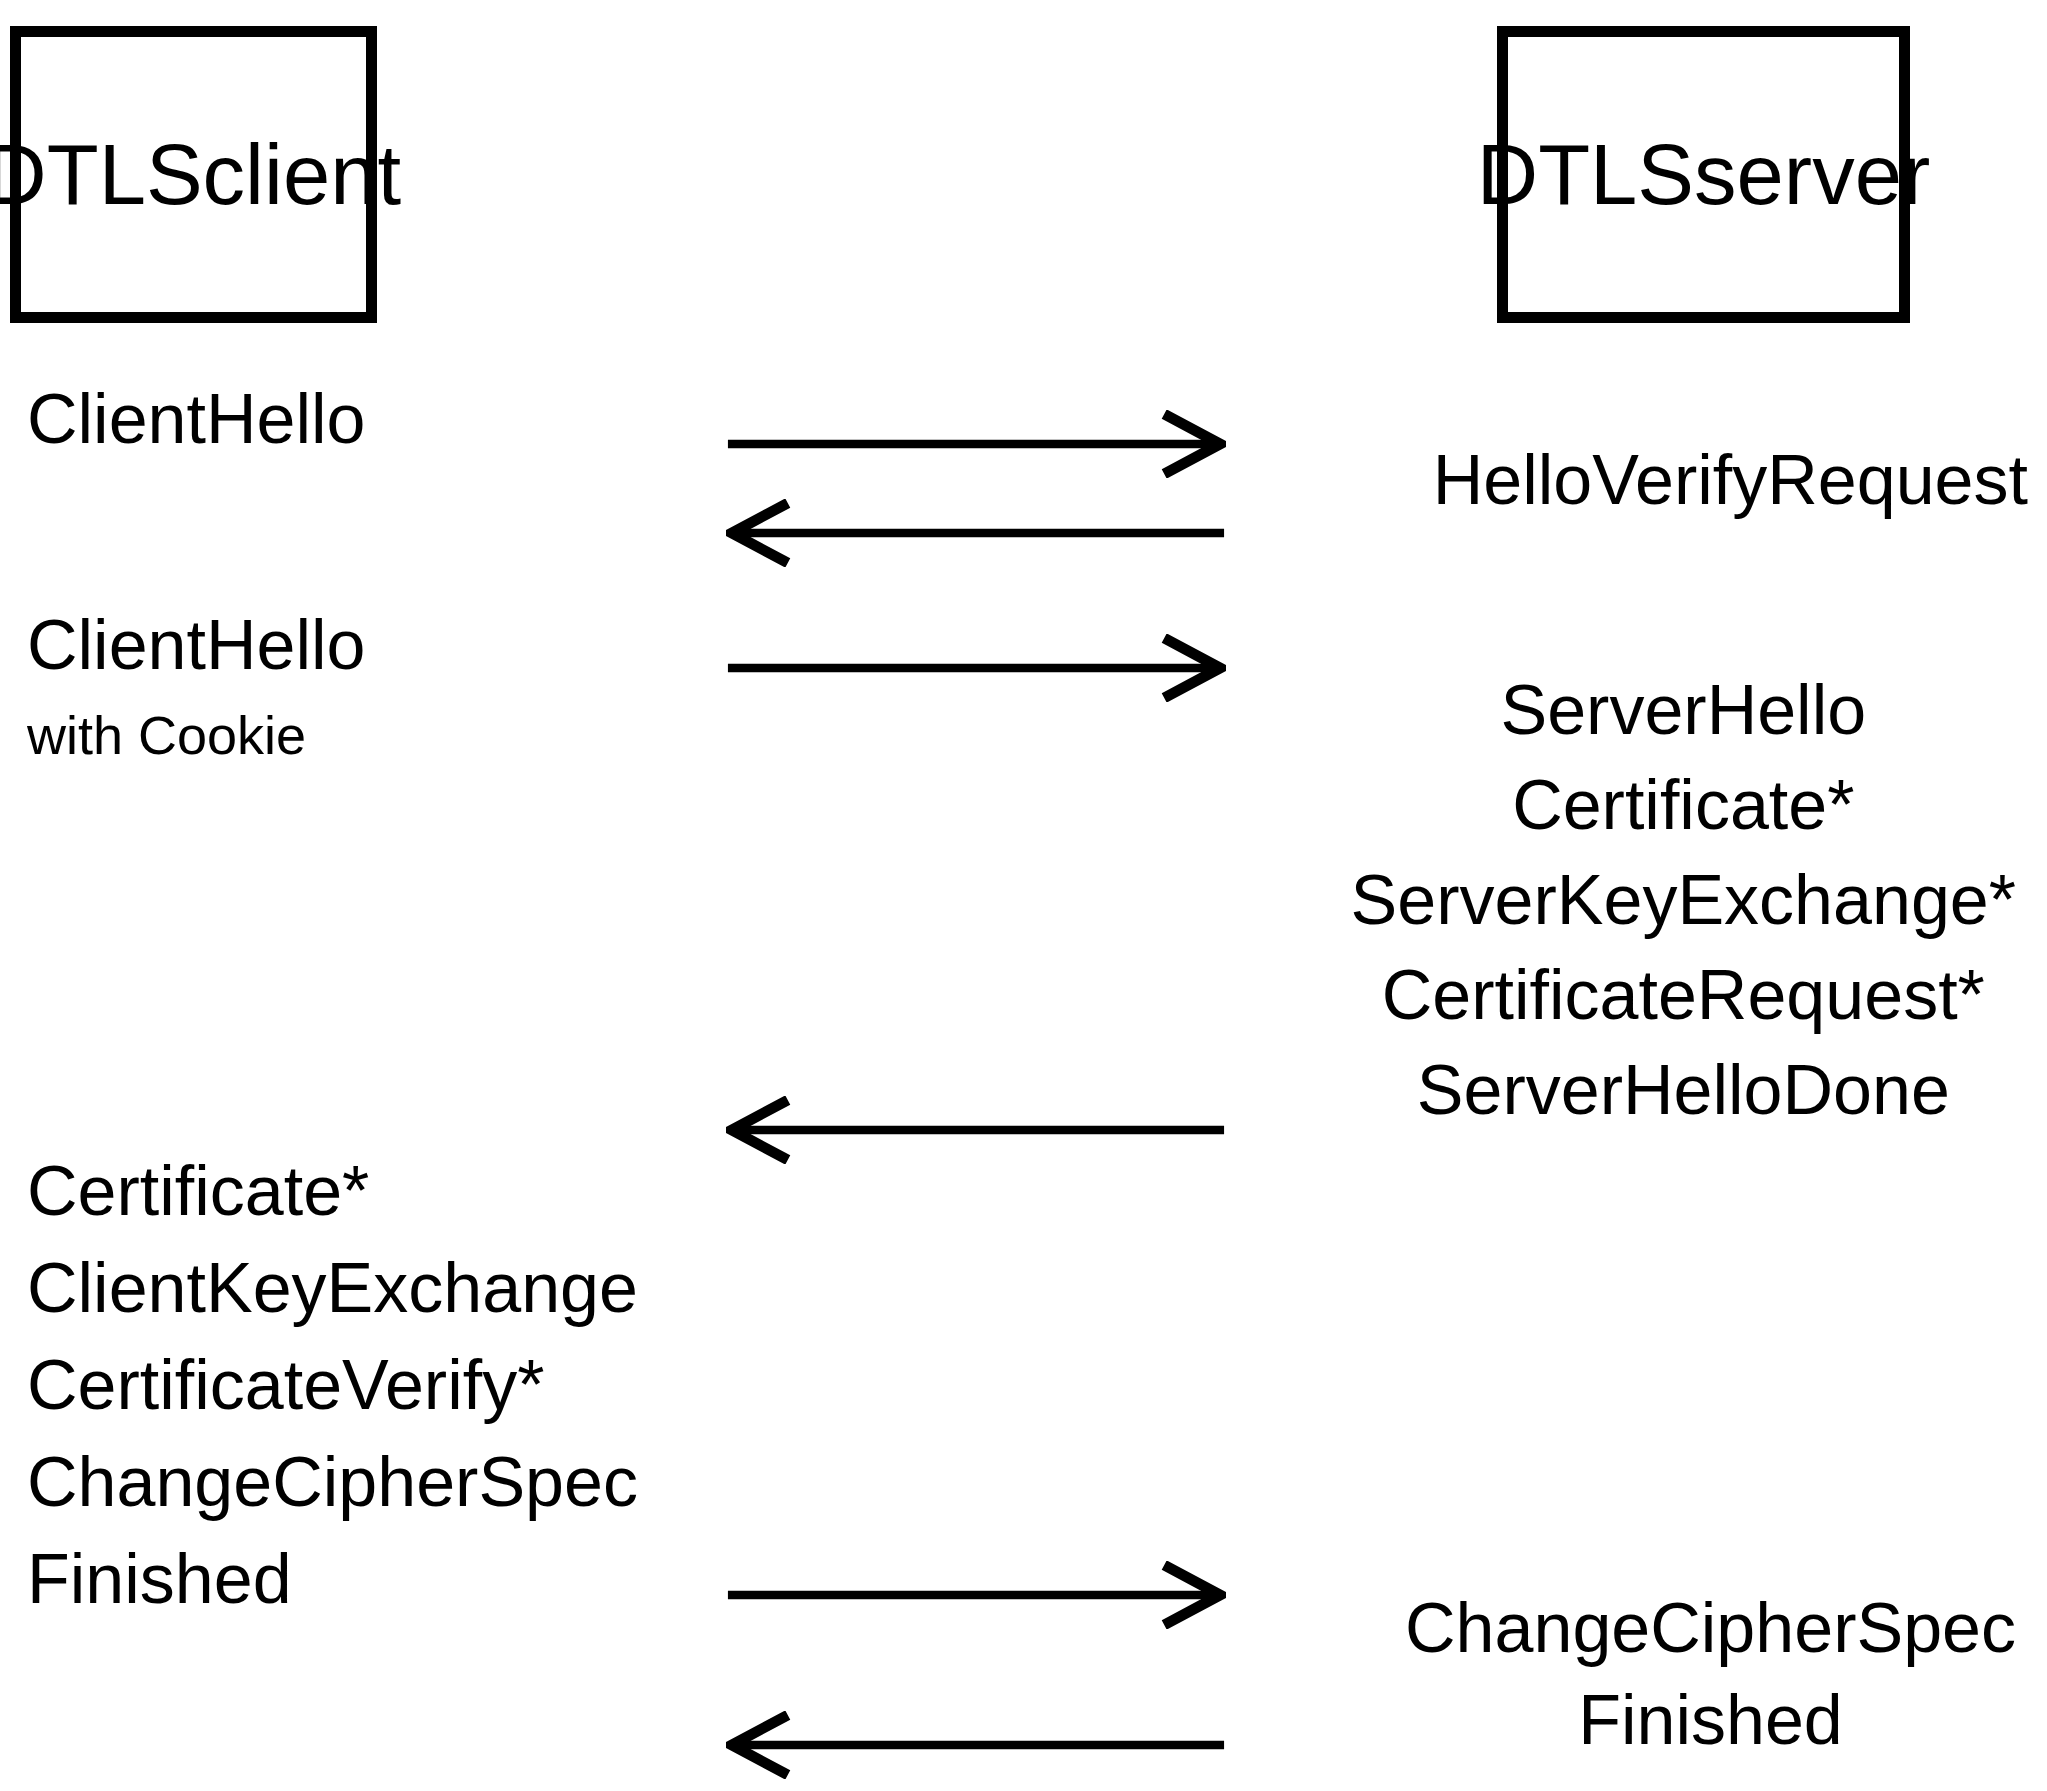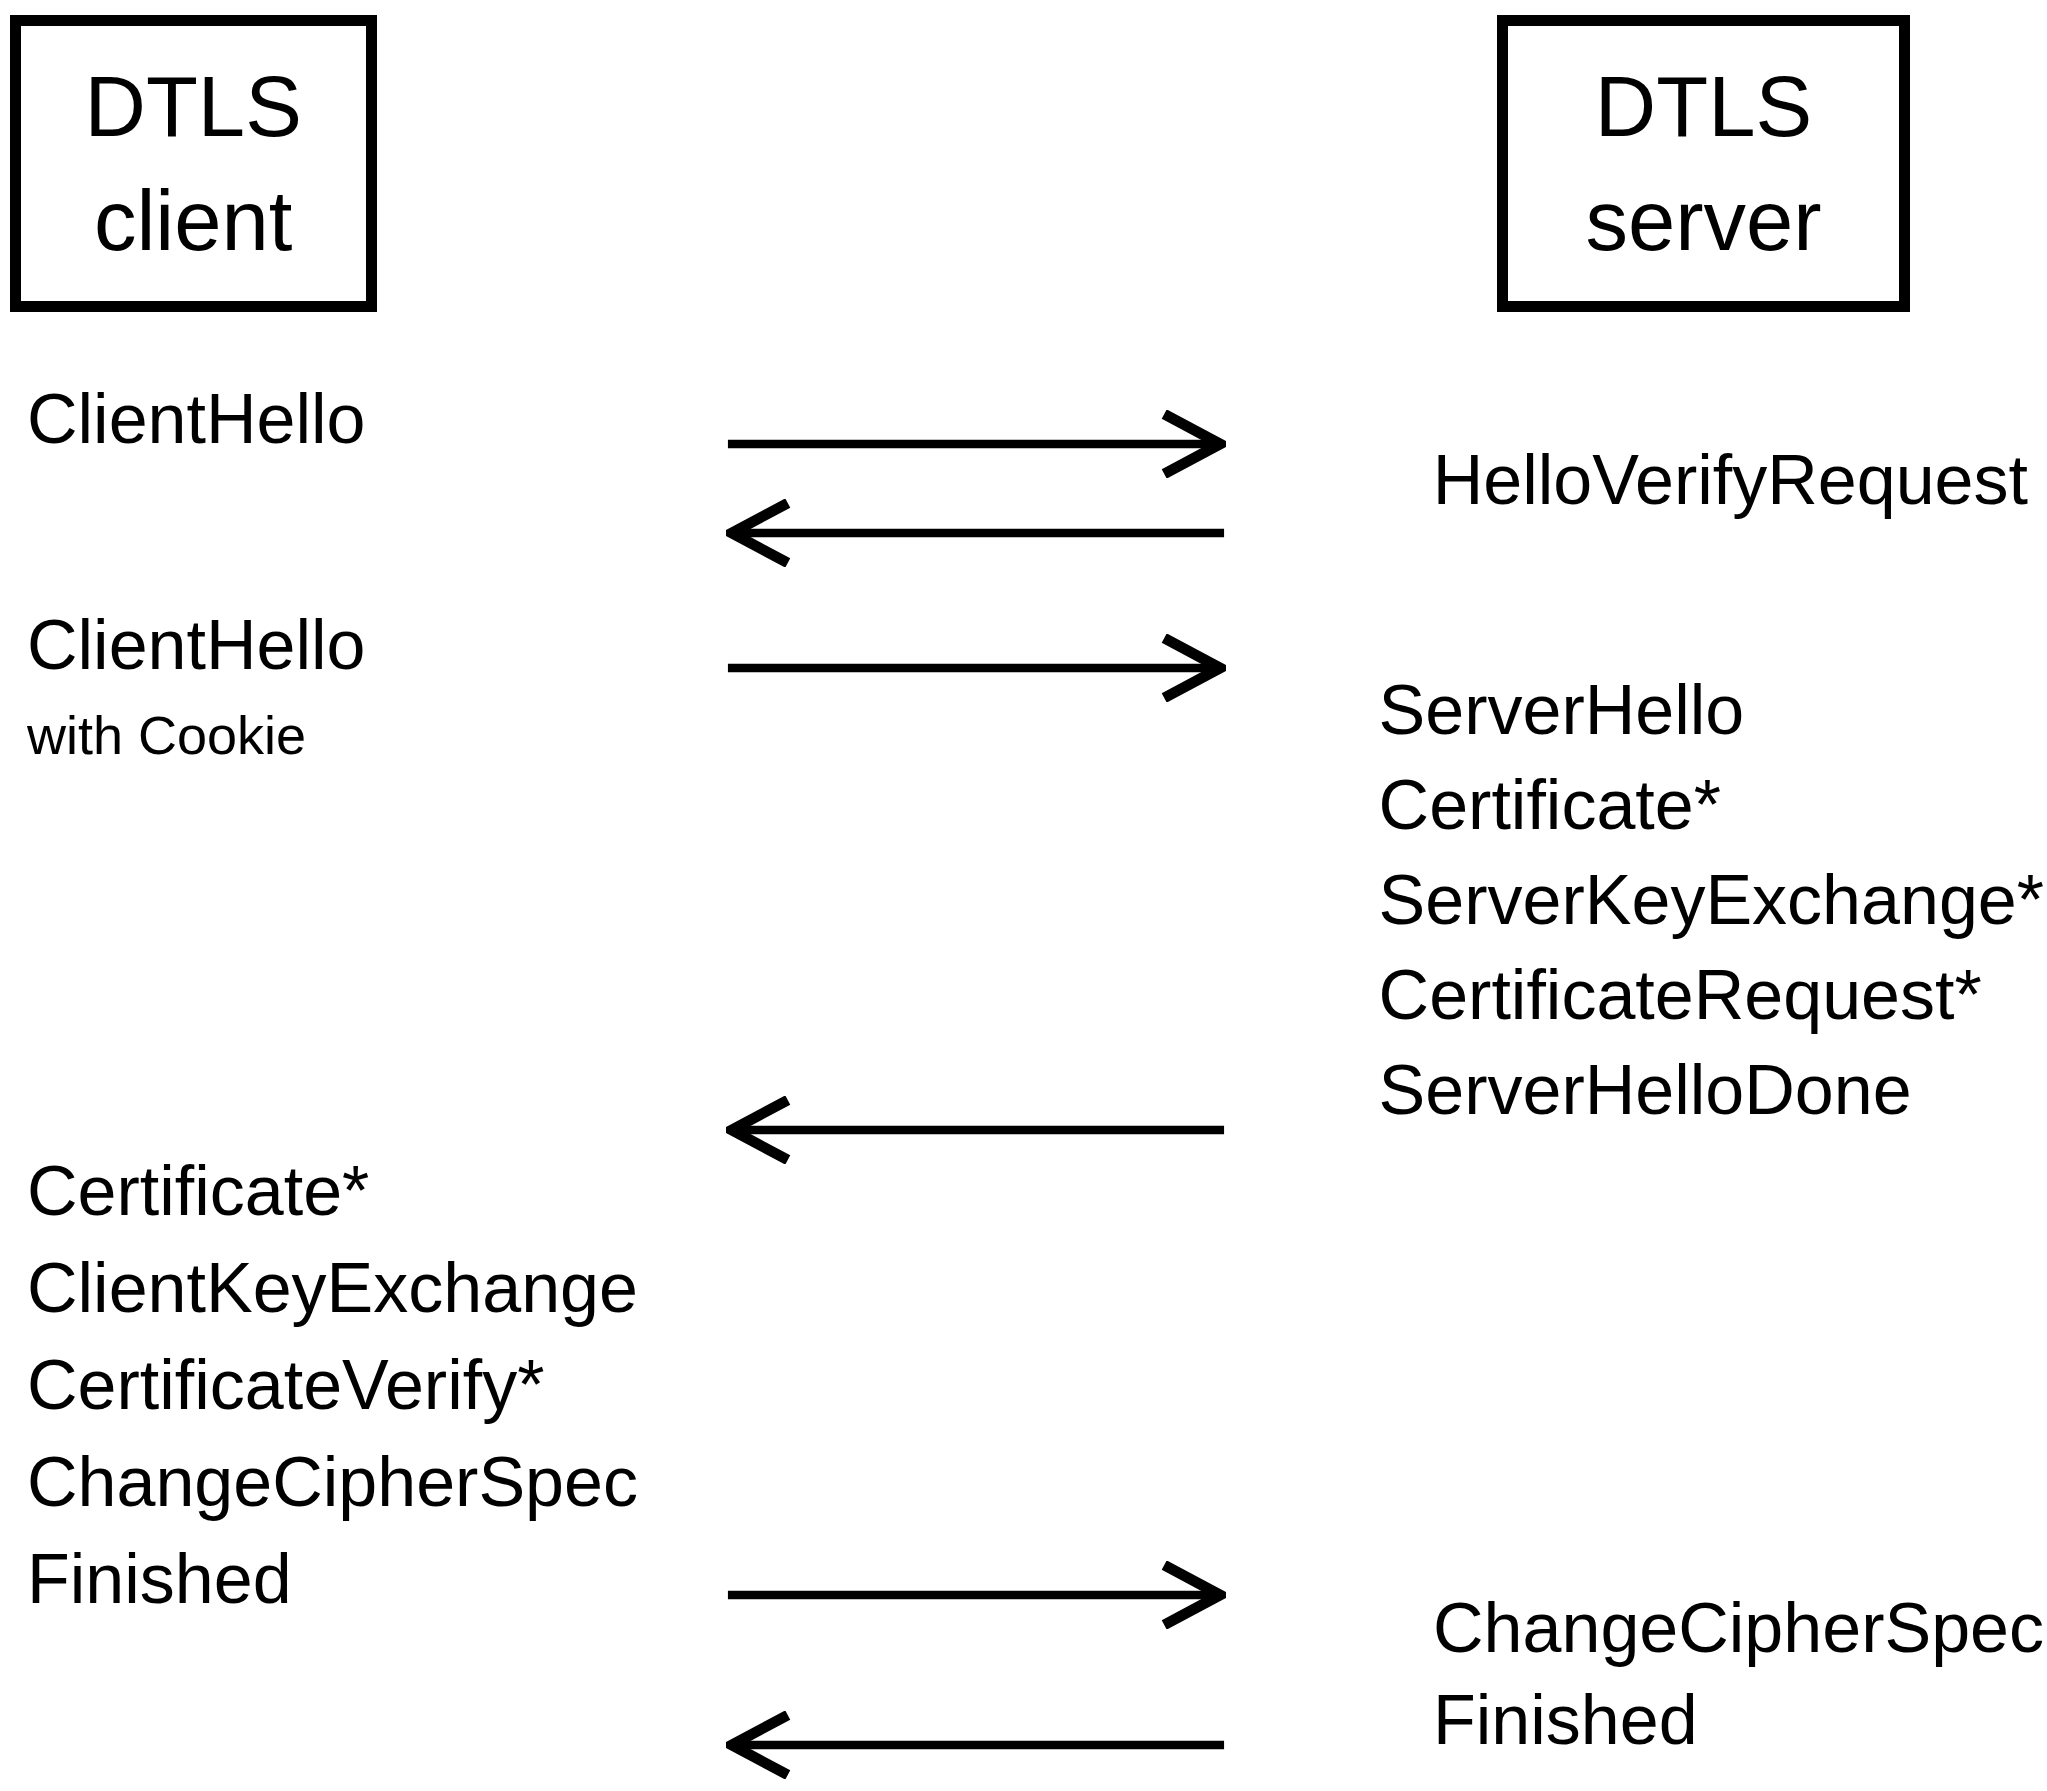--- a/index.html
+++ b/index.html
@@ -11,26 +11,26 @@
     position: relative;
     width: 2048px;
     height: 1791px;
     background: #ffffff;
     color: #000000;
     font-family: "Liberation Sans", sans-serif;
     overflow: hidden;
   }
   .actor-box {
     position: absolute;
-    top: 15px;
+    top: 26px;
     height: 297px;
     border: 11.6px solid #000000;
     box-sizing: border-box;
     display: flex;
-    flex-direction: column;
+    flex-direction: row;
     align-items: center;
     justify-content: center;
     text-align: center;
     font-size: 85px;
     line-height: 114px;
     background: #ffffff;
   }
   .actor-box.client { left: 9.7px;  width: 367px; }
   .actor-box.server { left: 1497px; width: 413px; }
 
@@ -38,21 +38,21 @@
     position: absolute;
     font-size: 70px;
     line-height: 97px;
     white-space: nowrap;
   }
   .msg.left  { left: 27px; text-align: right; }
   .msg.right { right: 20px; text-align: right; }
   .msg.note  { font-size: 54px; line-height: 77px; }
   .msg-block { position: absolute; white-space: nowrap; }
   .msg-block.left  { left: 27px; text-align: left; }
-  .msg-block.right { right: 4px; text-align: left; }
+  .msg-block.right { right: 32px; text-align: center; }
   .msg-block .line { font-size: 70px; line-height: 97px; }
   .msg-block.lh98 .line { line-height: 95px; }
   .msg-block.lh95 .line { line-height: 92px; }
 
   .arrow {
     position: absolute;
     width: 500px;
     height: 68px;
   }
   .arrow svg { display: block; width: 500px; height: 68px; }

